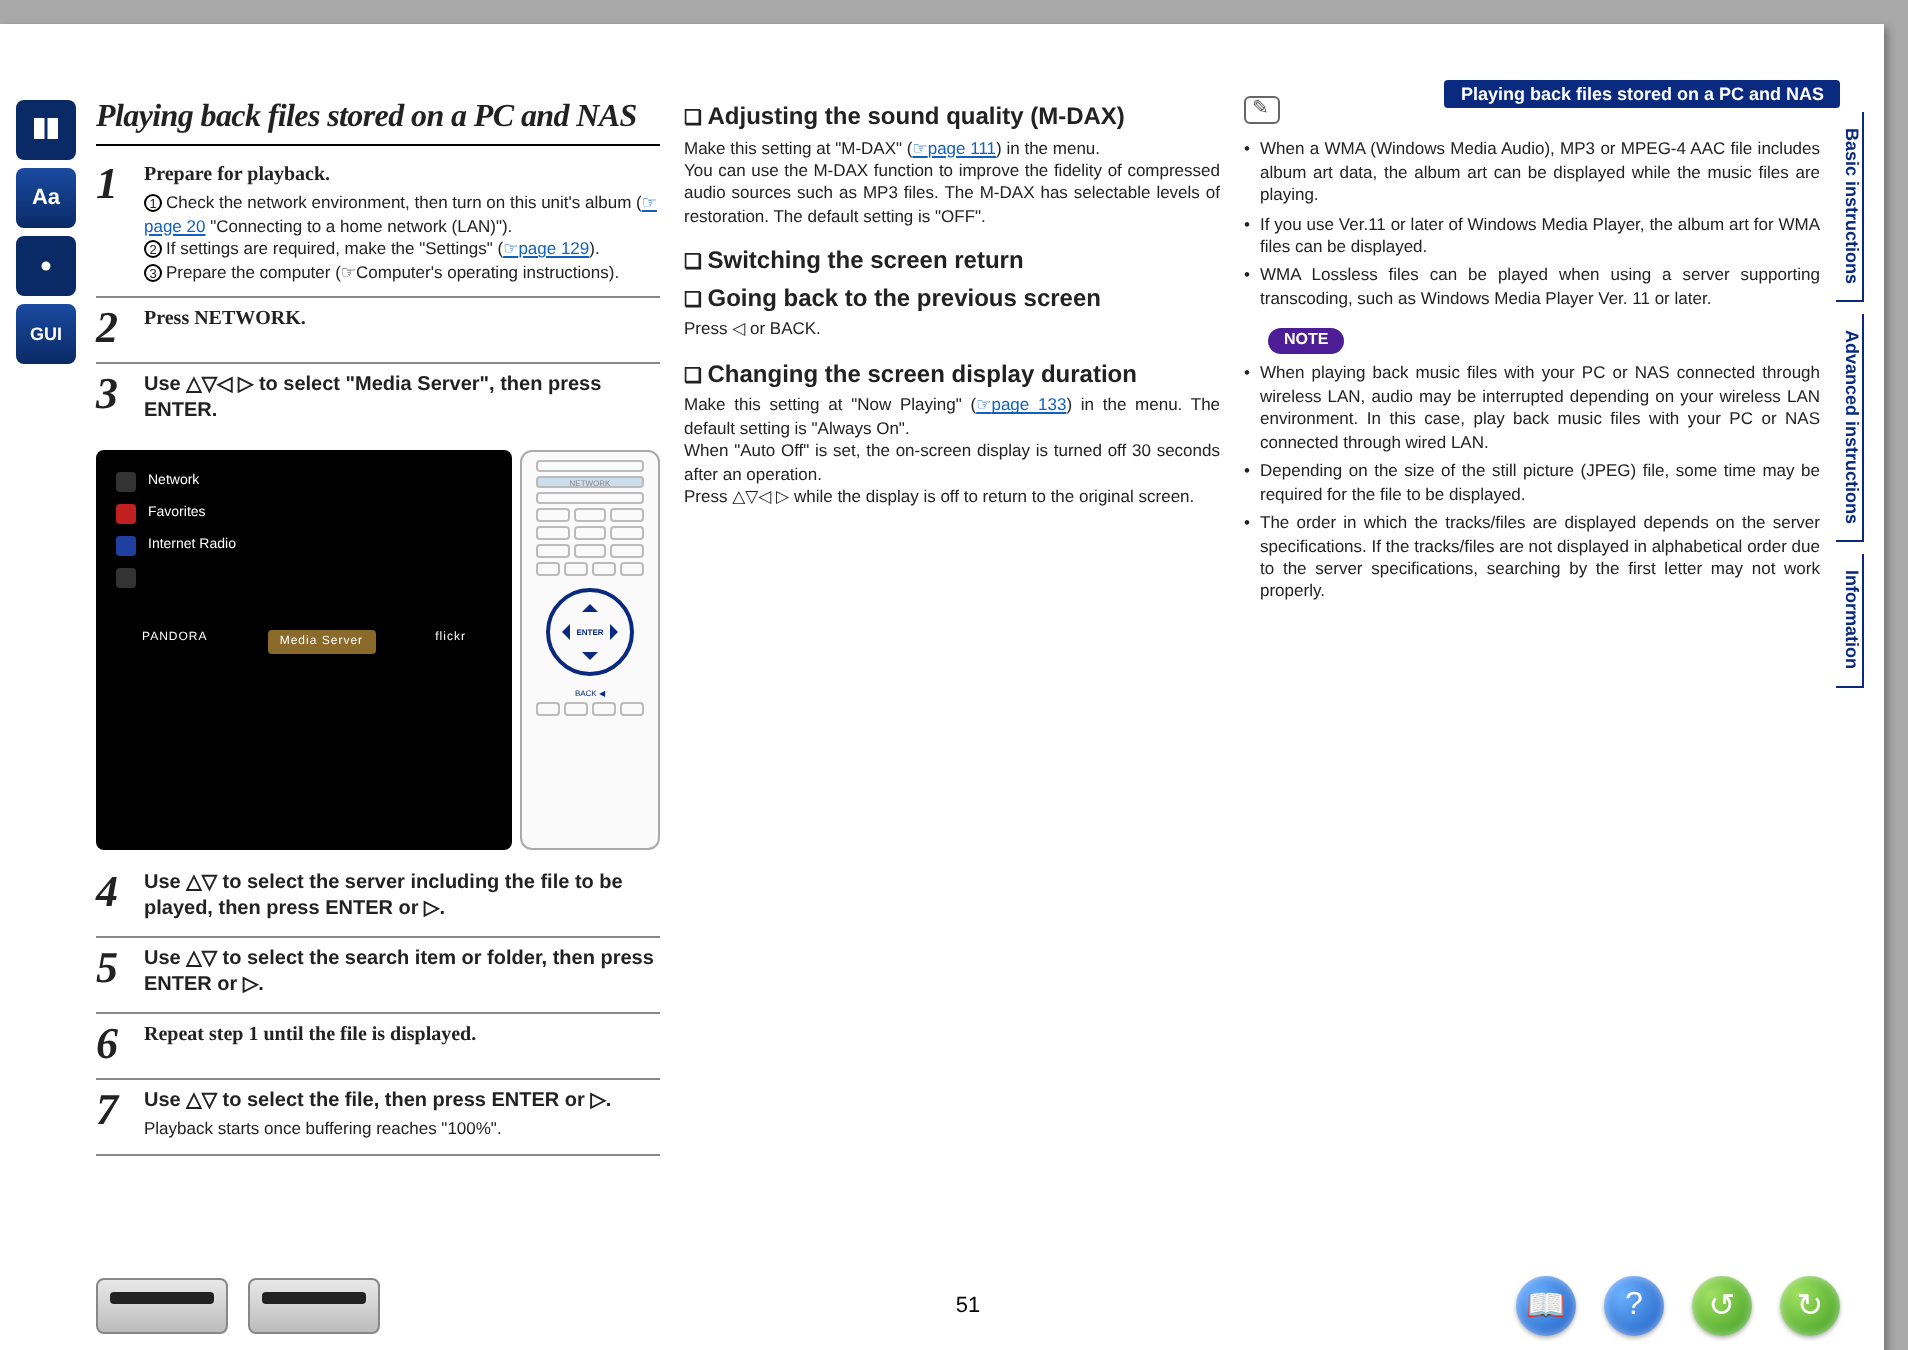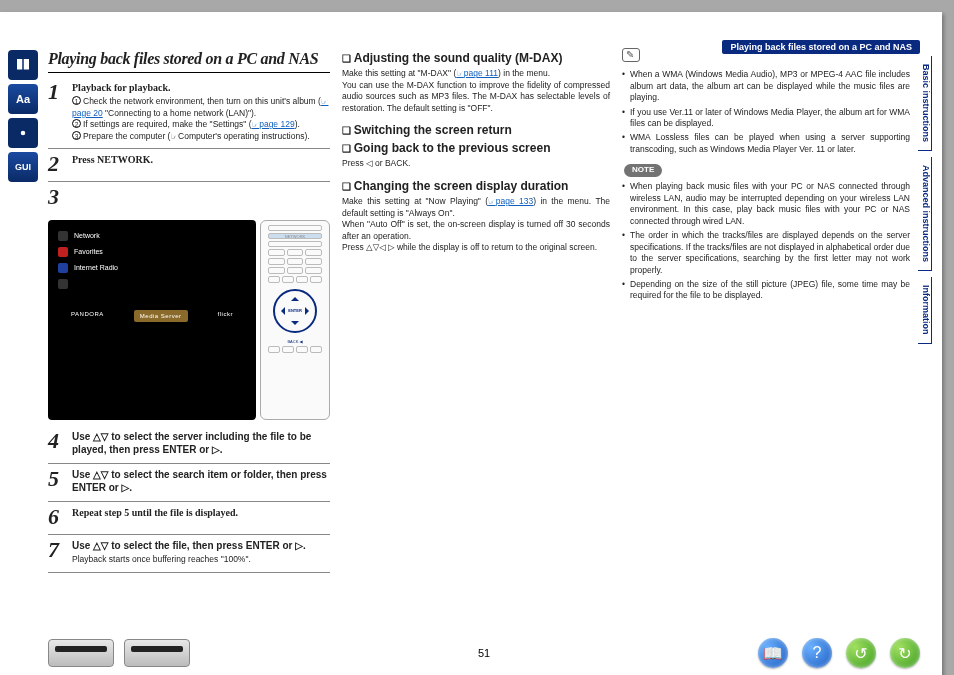--- a/index.html
+++ b/index.html
@@ -155,22 +155,22 @@
   h2 {
     font-size: 12px;
     font-weight: bold;
     font-family: Arial;
     margin: 2px 0 2px;
   }
   h2::before { content:"❏ "; font-size:10px; }
   .para { font-size: 8.5px; text-align: justify; margin-bottom:8px; }
   .para .link { color:#1060c0; text-decoration:underline; cursor:pointer;}
   .note-pill {
-    display:inline-block; background:#737373; color:#fff; font-size:8px; font-weight:bold;
-    padding:1px 8px; border-radius:8px; margin: 6px 2px 4px;
+    display:inline-block; background:#4c1d95; color:#fff; font-size:8px; font-weight:bold;
+    padding:1px 8px; border-radius:8px; margin: 6px 12px 4px;
   }
   .pencil {
     display:inline-block; width:18px; height:14px; border:1px solid #666; border-radius:3px;
     position:relative; margin-bottom:4px;
   }
   .pencil::before{ content:"✎"; position:absolute; left:3px; top:-1px; font-size:10px; color:#555;}
   ul.bul { list-style:none; padding:0; }
   ul.bul li { padding-left:8px; position:relative; text-align:justify; margin-bottom:3px; font-size:8.5px;}
   ul.bul li::before{ content:"•"; position:absolute; left:0; top:0; }
   .tri-sym { font-family: Arial; }
@@ -231,36 +231,37 @@
   </div>
 
   <div class="content">
 
     <div class="col col1">
       <h1>Playing back files stored on a PC and NAS</h1>
 
       <div class="step">
         <div class="num">1</div>
         <div class="step-body">
-          <span>Playback for playback.</span>
+          <span>Prepare for playback.</span>
           <div class="detail">
             <span class="circ">1</span><span>Check the network environment, then turn on this unit's album (</span><span class="link">☞<span>page 20</span></span><span> "Connecting to a home network (LAN)").</span><br>
             <span class="circ">2</span><span>If settings are required, make the "Settings" (</span><span class="link">☞<span>page 129</span></span><span>).</span><br>
             <span class="circ">3</span><span>Prepare the computer (</span><span>☞</span><span>Computer's operating instructions).</span>
           </div>
         </div>
       </div>
 
       <div class="step">
         <div class="num">2</div>
         <div class="step-body"><span>Press NETWORK.</span></div>
       </div>
 
       <div class="step noborder" style="border-bottom:none">
         <div class="num">3</div>
+        <div class="step-body"><span class="tri-sym">Use △▽◁ ▷ to select "Media Server", then press ENTER.</span></div>
       </div>
 
       <div class="screenshot">
         <div class="tv">
           <div class="row">
               <div class="mini"></div>
               <span>Network</span>
             </div>
           <div class="row">
               <div class="mini red"></div>
@@ -322,21 +323,21 @@
       <div class="step" style="margin-top:6px">
         <div class="num">4</div>
         <div class="step-body"><span class="tri-sym">Use △▽ to select the server including the file to be played, then press ENTER or ▷.</span></div>
       </div>
       <div class="step">
         <div class="num">5</div>
         <div class="step-body"><span class="tri-sym">Use △▽ to select the search item or folder, then press ENTER or ▷.</span></div>
       </div>
       <div class="step">
         <div class="num">6</div>
-        <div class="step-body"><span>Repeat step 5 until the file is displayed.</span></div>
+        <div class="step-body"><span>Repeat step 1 until the file is displayed.</span></div>
       </div>
       <div class="step">
         <div class="num">7</div>
         <div class="step-body">
           <span class="tri-sym">Use △▽ to select the file, then press ENTER or ▷.</span>
           <div class="detail">Playback starts once buffering reaches "100%".</div>
         </div>
       </div>
     </div>
 
@@ -363,22 +364,22 @@
     <div class="col col3">
       <span class="pencil"></span>
       <ul class="bul">
         <li>When a WMA (Windows Media Audio), MP3 or MPEG-4 AAC file includes album art data, the album art can be displayed while the music files are playing.</li>
         <li>If you use Ver.11 or later of Windows Media Player, the album art for WMA files can be displayed.</li>
         <li>WMA Lossless files can be played when using a server supporting transcoding, such as Windows Media Player Ver. 11 or later.</li>
       </ul>
       <div class="note-pill">NOTE</div>
       <ul class="bul">
         <li>When playing back music files with your PC or NAS connected through wireless LAN, audio may be interrupted depending on your wireless LAN environment. In this case, play back music files with your PC or NAS connected through wired LAN.</li>
+        <li>Depending on the size of the still picture (JPEG) file, some time may be required for the file to be displayed.</li>
         <li>The order in which the tracks/files are displayed depends on the server specifications. If the tracks/files are not displayed in alphabetical order due to the server specifications, searching by the first letter may not work properly.</li>
-        <li>Depending on the size of the still picture (JPEG) file, some time may be required for the file to be displayed.</li>
       </ul>
     </div>
 
   </div>
 
   <div class="footer">
     <div class="unit"></div>
     <div class="unit"></div>
     <div class="pnum">51</div>
     <div class="nav">

